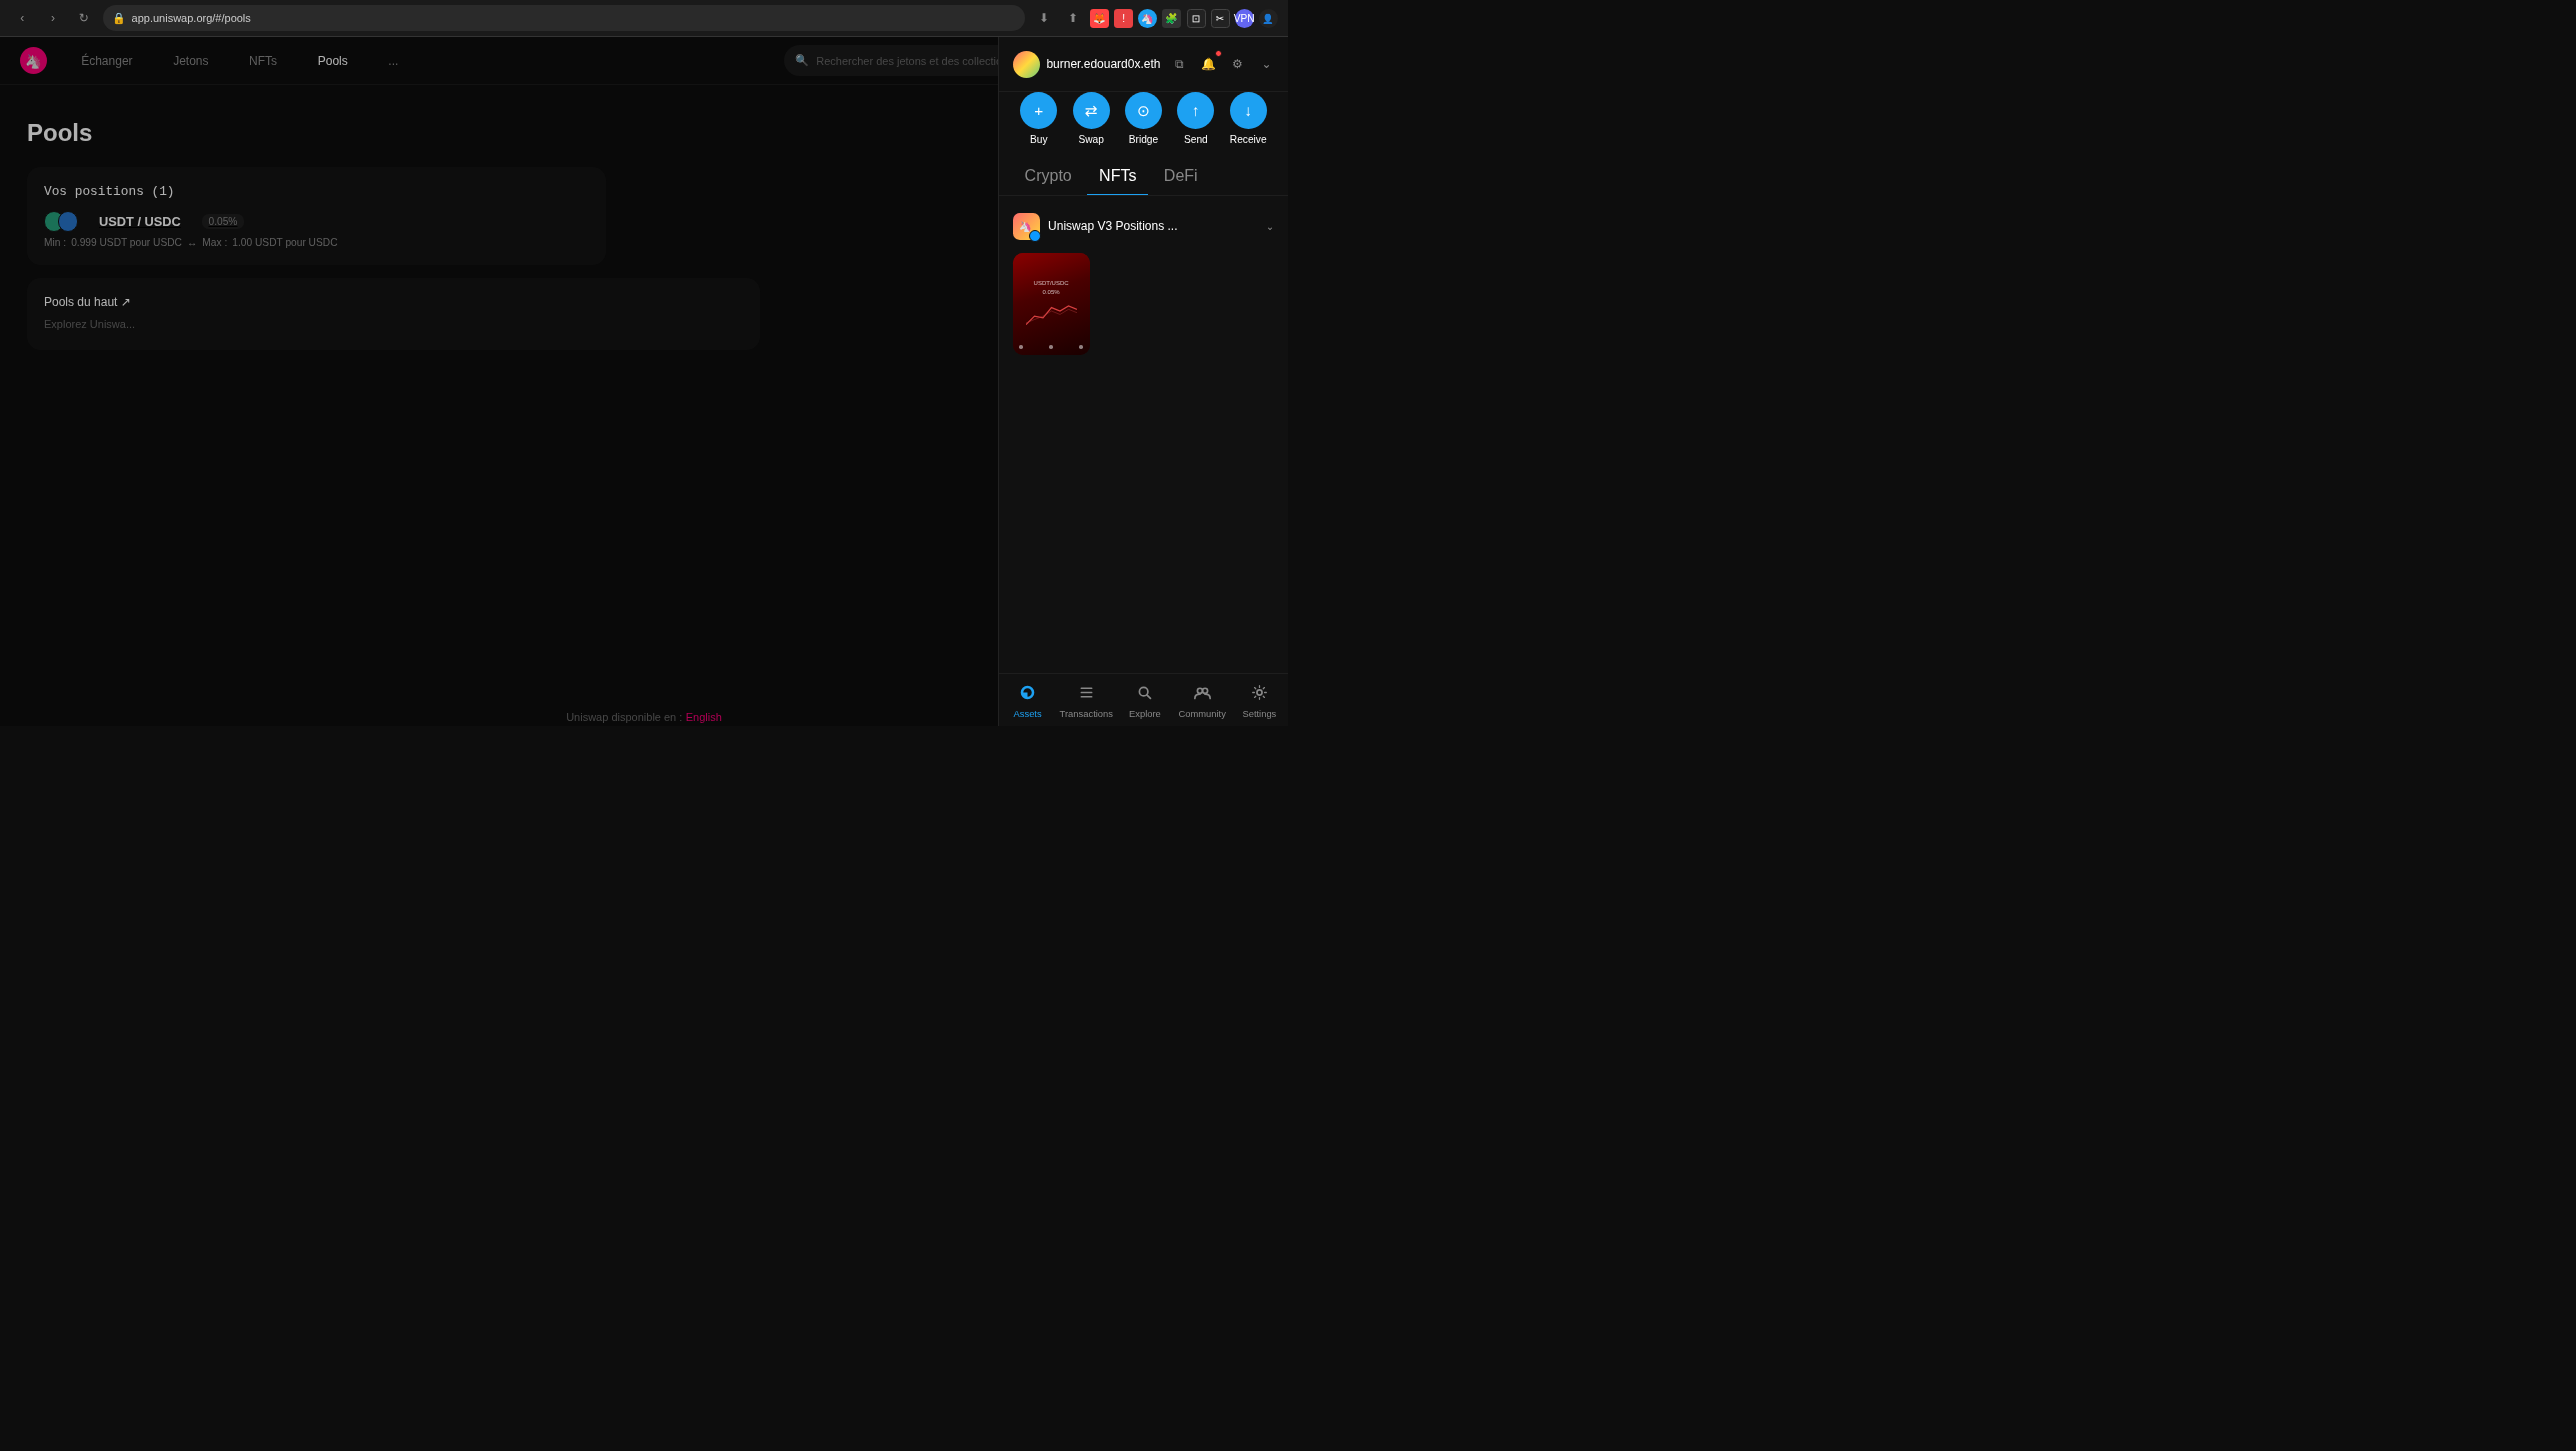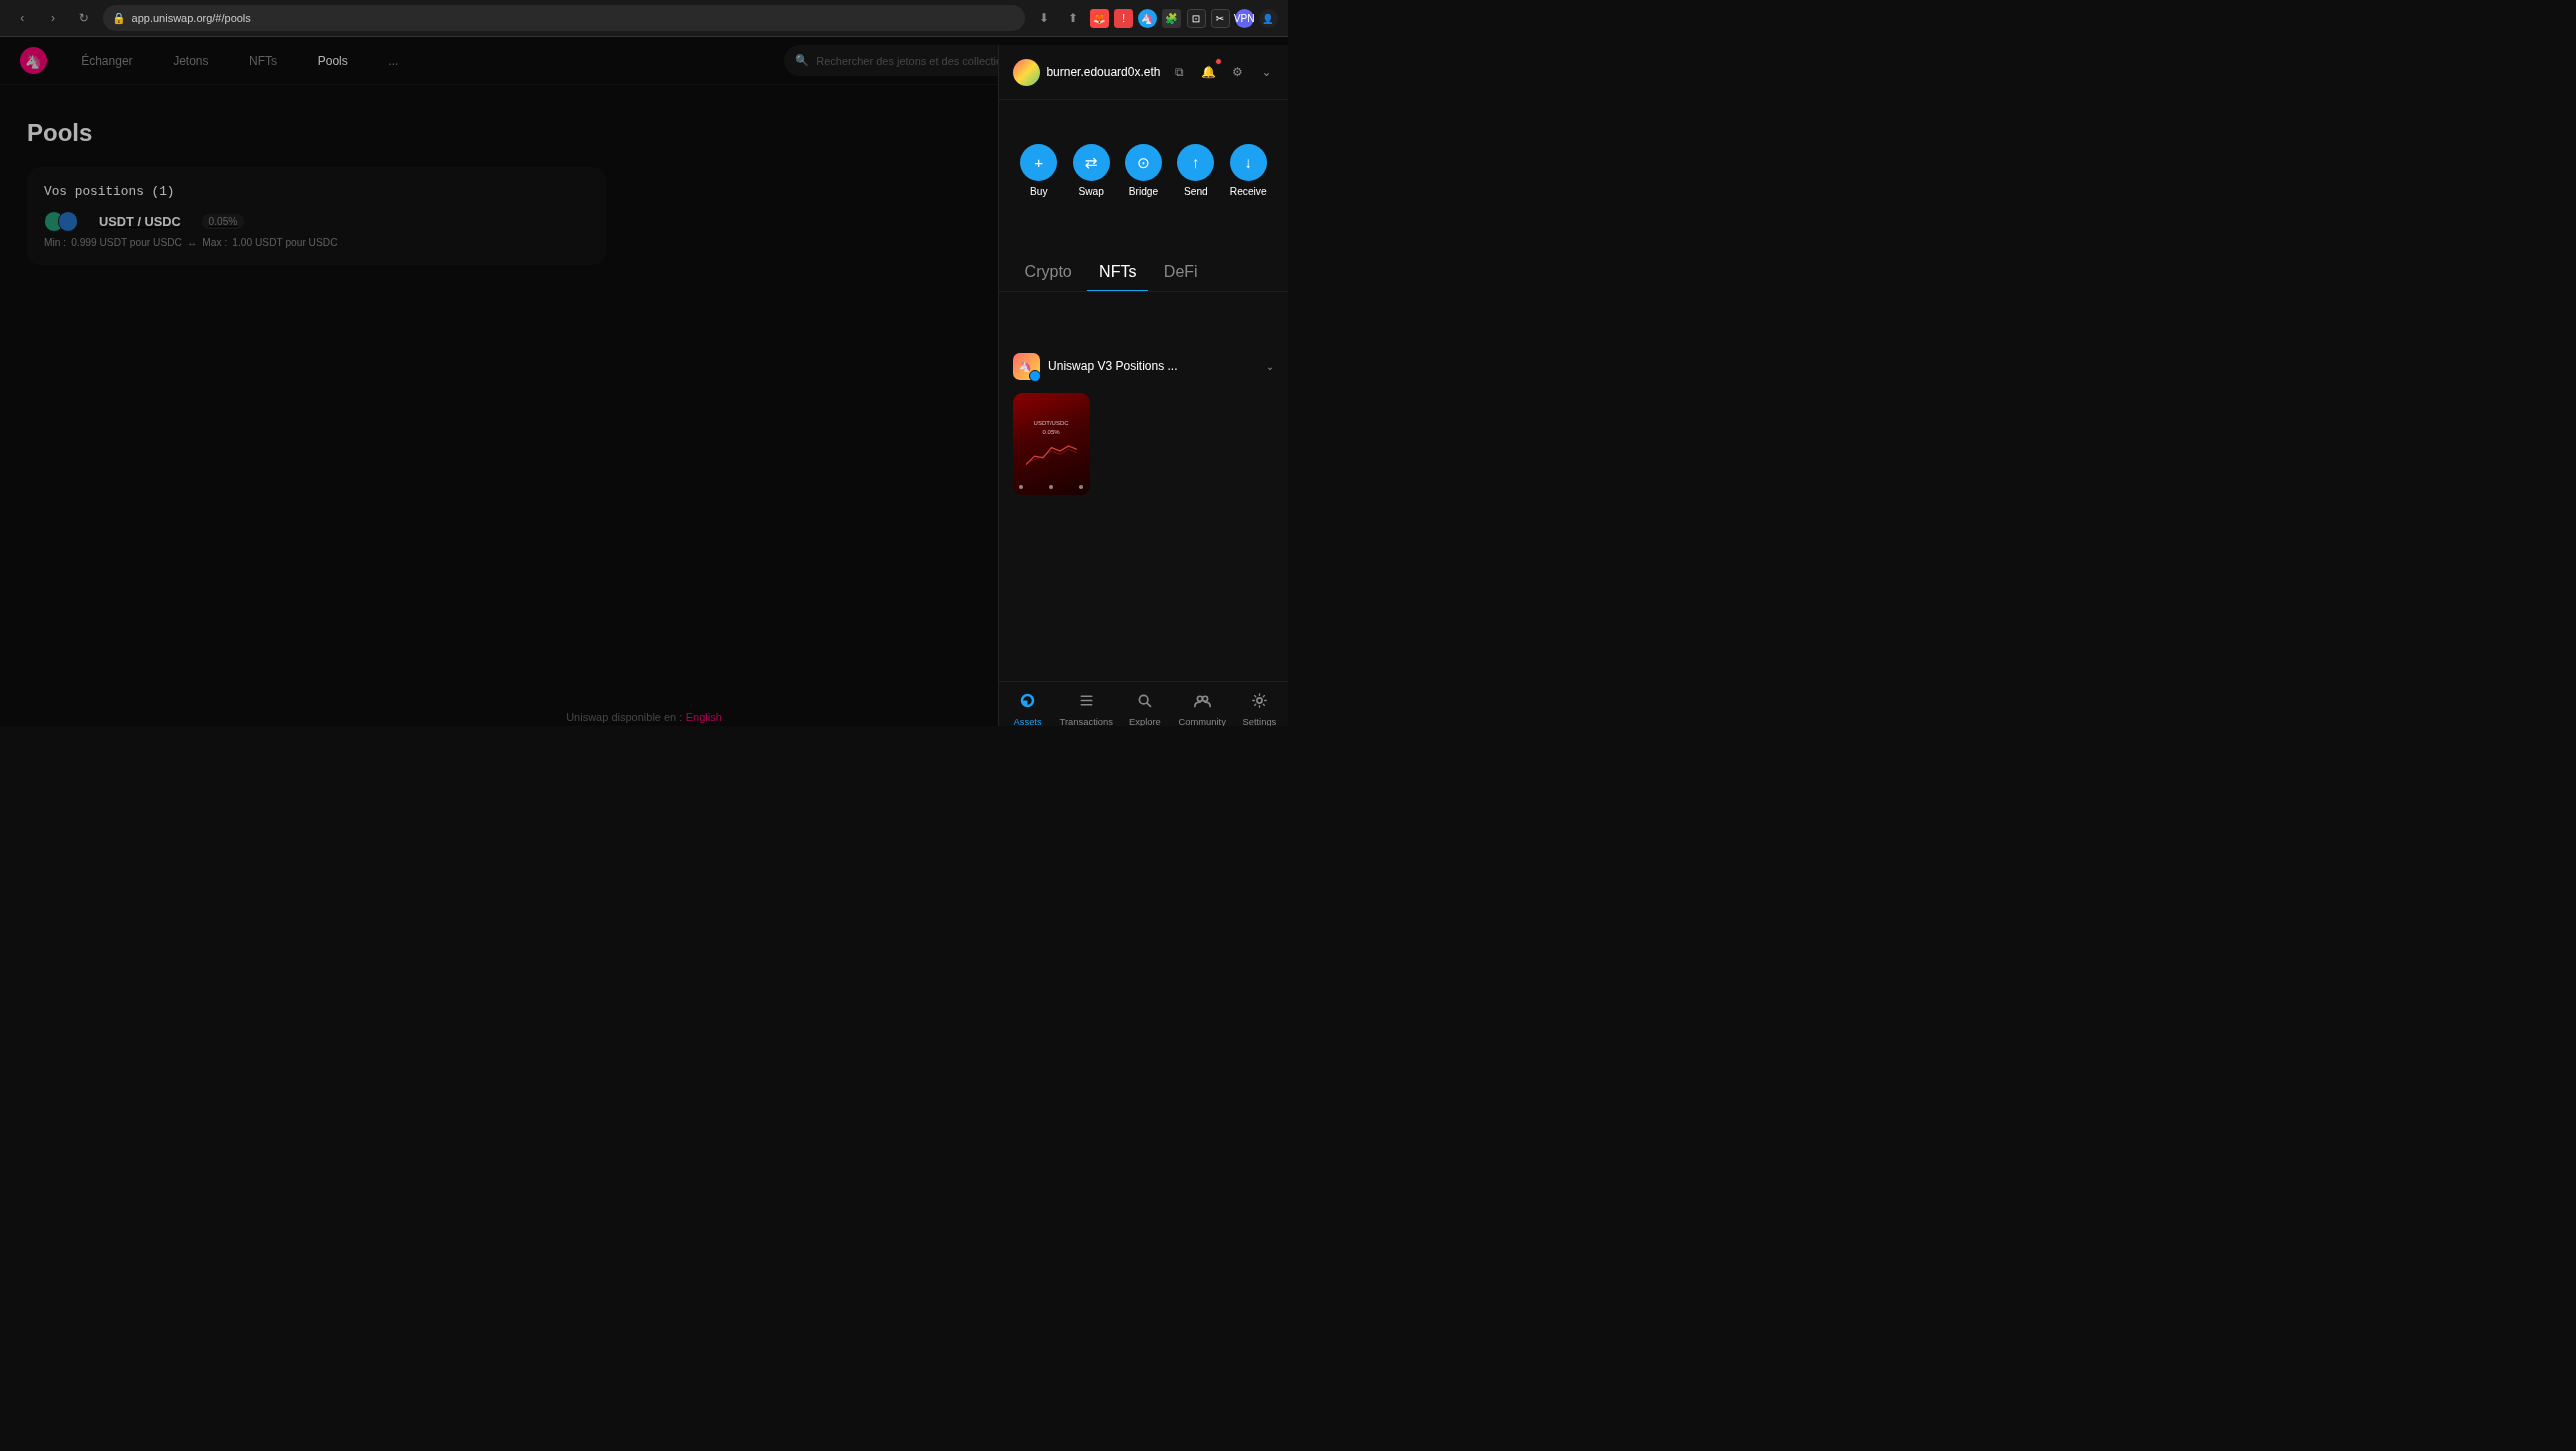--- a/index.html
+++ b/index.html
@@ -238,23 +238,22 @@
 
     
     .wallet-panel {
       width: 290px;
       background: #111;
       border-left: 0.9px solid #222;
       display: flex;
       flex-direction: column;
       position: absolute;
       right: 0;
-      top: 8px;
+      top: 0;
       height: 100%;
-      gap: 44px;
     }
 
     
     .wallet-header {
       padding: 13.6px;
       border-bottom: 0.9px solid #1e1e1e;
       display: flex;
       align-items: center;
       gap: 6.8px;
     }
@@ -534,20 +533,24 @@
         <div class="position-range">
           <span>Min :</span>
           <span>0.999 USDT pour USDC</span>
           <span>↔</span>
           <span>Max :</span>
           <span>1.00 USDT pour USDC</span>
         </div>
       </div>
 
       <div class="bottom-cards">
+        <div class="info-card">
+          <div class="info-card-title">Pools du haut ↗</div>
+          <div class="info-card-desc">Explorez Uniswa...</div>
+        </div>
       </div>
     </div>
 
     <div class="language-footer">
       <span>Uniswap disponible en :</span>
       <span class="language-link">English</span>
     </div>
 
     <div class="page-dim"></div>
   </div>

